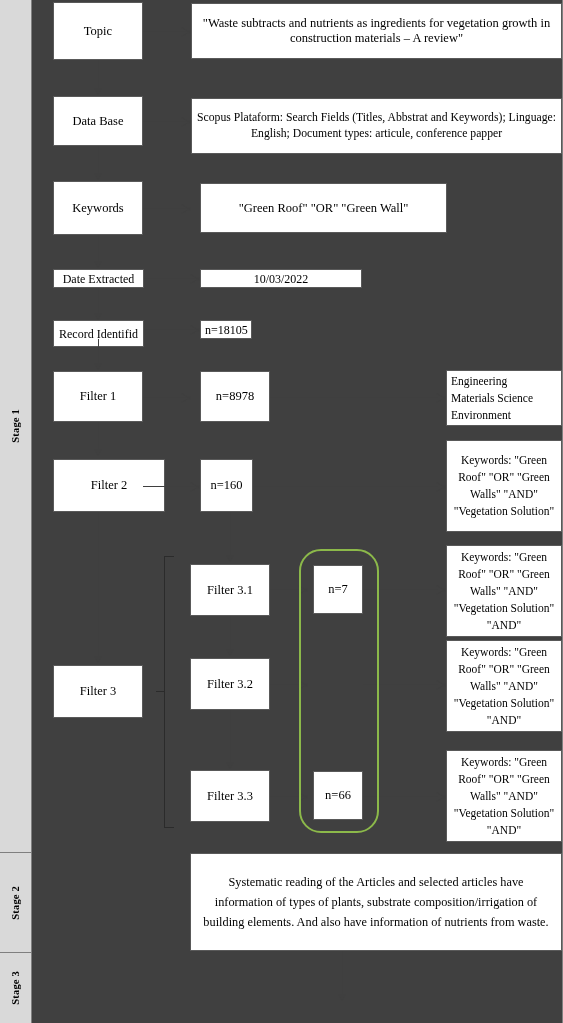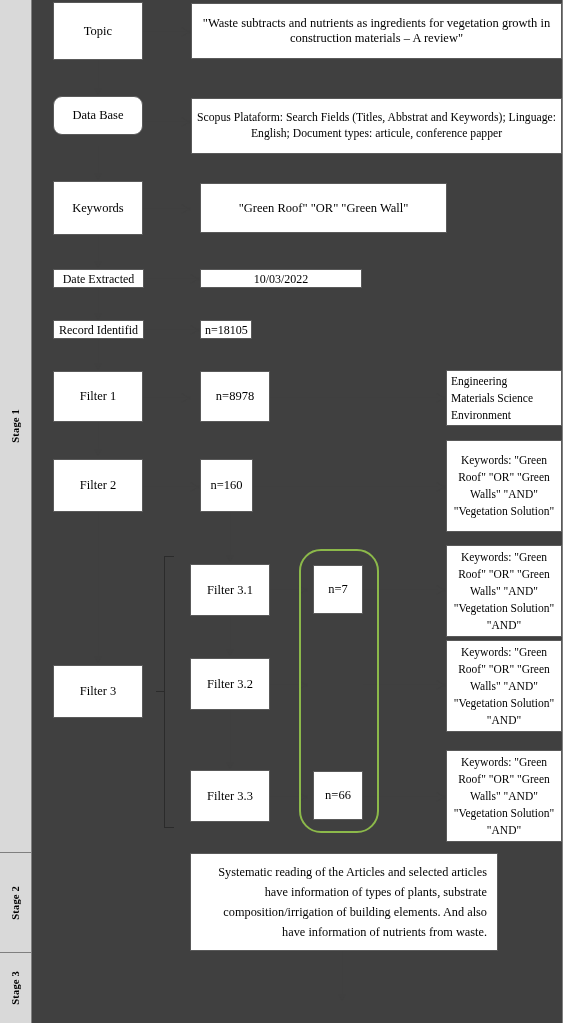--- a/index.html
+++ b/index.html
@@ -160,21 +160,21 @@
   </div>
   <div class="ln h" style="left:143px;top:31px;width:48px;"></div>
   <div class="arrow-right" style="left:182px;top:25px;"></div>
   <div class="node" style="left:191px;top:3px;width:371px;height:56px;">
     <span class="inner">"Waste subtracts and nutrients as ingredients for vegetation growth in construction materials – A review"</span>
   </div>
 
   <div class="ln v" style="left:98px;top:60px;height:29px;"></div>
   <div class="arrow-down" style="left:93.5px;top:88px;"></div>
 
-  <div class="node" style="left:53px;top:96px;width:90px;height:39px;border-radius:9px;">
+  <div class="node" style="left:53px;top:96px;width:90px;height:50px;">
     <span class="inner">Data Base</span>
   </div>
   <div class="ln h" style="left:143px;top:121px;width:48px;"></div>
   <div class="arrow-right" style="left:182px;top:115px;"></div>
   <div class="node" style="left:191px;top:98px;width:371px;height:56px;font-size:11.7px;line-height:16px;">
     <span class="inner">Scopus Plataform: Search Fields (Titles, Abbstrat and Keywords); Linguage: English; Document types: articule, conference papper</span>
   </div>
 
   <div class="ln v" style="left:98px;top:146px;height:28px;"></div>
   <div class="arrow-down" style="left:93.5px;top:173px;"></div>
@@ -196,21 +196,21 @@
   </div>
   <div class="ln h" style="left:144px;top:278px;width:56px;"></div>
   <div class="arrow-right" style="left:191px;top:272px;"></div>
   <div class="node tight" style="left:200px;top:269px;width:162px;height:19px;justify-content:flex-end;">
     <span class="inner">10/03/2022</span>
   </div>
 
   <div class="ln v" style="left:98px;top:288px;height:26px;"></div>
   <div class="arrow-down" style="left:93.5px;top:313px;"></div>
 
-  <div class="node tight" style="left:53px;top:320px;width:91px;height:19px;">
+  <div class="node tight" style="left:53px;top:320px;width:91px;height:27px;">
     <span class="inner">Record Identifid</span>
   </div>
   <div class="ln h" style="left:144px;top:329px;width:56px;"></div>
   <div class="arrow-right" style="left:191px;top:323px;"></div>
   <div class="node tight left-align" style="left:200px;top:320px;width:52px;height:19px;">
     <span class="inner">n=18105</span>
   </div>
 
   <div class="ln v" style="left:98px;top:339px;height:25px;"></div>
   <div class="arrow-down" style="left:93.5px;top:363px;"></div>
@@ -227,21 +227,21 @@
   <div class="arrow-right" style="left:437px;top:391px;"></div>
   <div class="node left-align" style="left:446px;top:370px;width:116px;height:56px;font-size:11.5px;line-height:17px;white-space:pre-line;">
     <span class="inner">Engineering
 Materials Science
 Environment</span>
   </div>
 
   <div class="ln v" style="left:98px;top:422px;height:28px;"></div>
   <div class="arrow-down" style="left:93.5px;top:449px;"></div>
 
-  <div class="node" style="left:53px;top:459px;width:90px;height:53px;">
+  <div class="node" style="left:53px;top:459px;width:112px;height:53px;">
     <span class="inner">Filter 2</span>
   </div>
   <div class="ln h" style="left:143px;top:486px;width:58px;"></div>
   <div class="arrow-right" style="left:191px;top:480px;"></div>
   <div class="node" style="left:200px;top:459px;width:53px;height:53px;">
     <span class="inner">n=160</span>
   </div>
   <div class="ln h" style="left:253px;top:486px;width:185px;"></div>
   <div class="arrow-right" style="left:437px;top:480px;"></div>
   <div class="node" style="left:446px;top:440px;width:116px;height:92px;font-size:11.5px;line-height:17px;">
@@ -305,21 +305,21 @@
     <span class="inner">n=66</span>
   </div>
   <div class="ln h" style="left:363px;top:796px;width:75px;"></div>
   <div class="arrow-right" style="left:437px;top:790px;"></div>
   <div class="node" style="left:446px;top:750px;width:116px;height:92px;font-size:11.5px;line-height:17px;">
     <span class="inner">Keywords: "Green Roof" "OR" "Green Walls" "AND" "Vegetation Solution" "AND"</span>
   </div>
 
   <div class="green-capsule" style="left:299px;top:549px;width:80px;height:284px;"></div>
 
-  <div class="node" style="left:190px;top:853px;width:308px;height:98px;font-size:12.3px;line-height:20px;padding:0 10px;text-align:right;">
+  <div class="node" style="left:190px;top:853px;width:372px;height:98px;font-size:12.3px;line-height:20px;padding:0 10px;">
     <span class="inner">Systematic reading of the Articles and selected articles have information of types of plants, substrate composition/irrigation of building elements. And also have information of nutrients from waste.</span>
   </div>
 
   <div class="ln v" style="left:342px;top:951px;height:44px;"></div>
   <div class="arrow-down" style="left:337.5px;top:994px;"></div>
 
 
 </div>
 
 </body></html>

